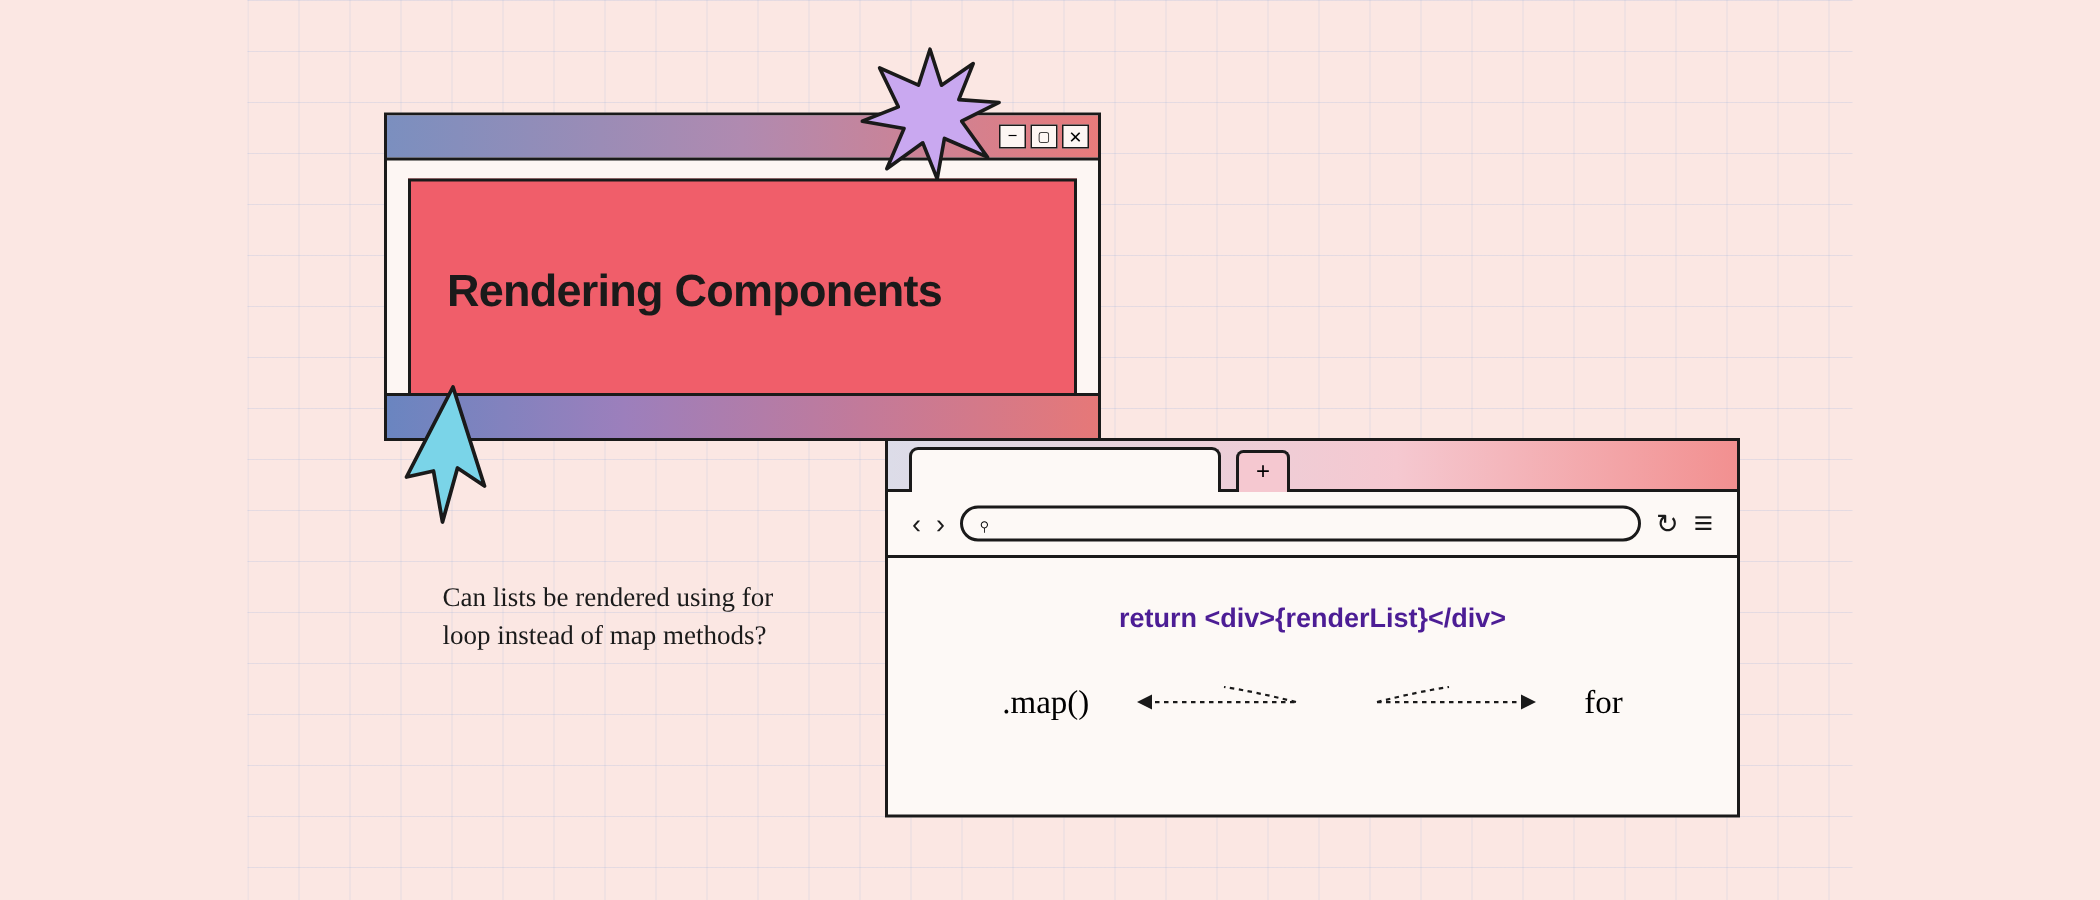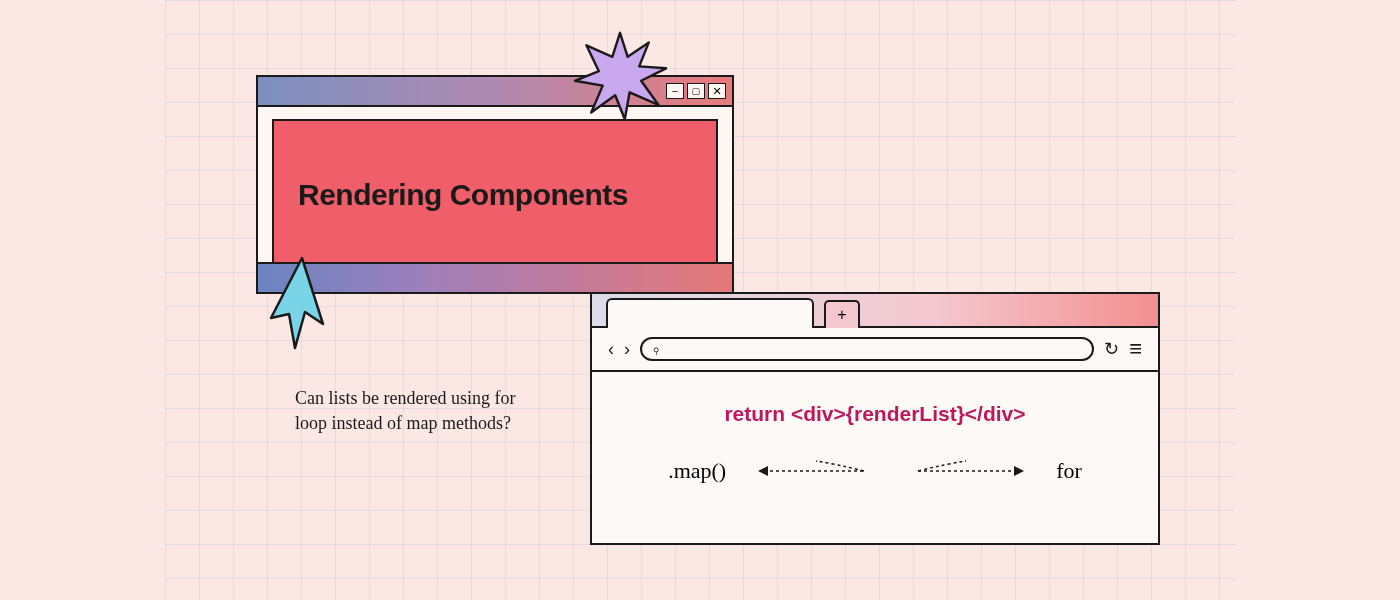--- a/index.html
+++ b/index.html
@@ -124,23 +124,23 @@
       border-radius: 12px;
       display: flex;
       align-items: center;
       padding-left: 10px;
     }
     .win2-body {
       padding: 30px 40px;
       text-align: center;
     }
     .code-line {
-      font-size: 21px;
+      font-size: 18px;
       font-weight: 700;
-      color: #be185d;
+      color: #4c1d95;
       margin-bottom: 30px;
     }
     .arrows-row {
       display: flex;
       justify-content: center;
       gap: 30px;
       align-items: center;
       font-size: 22px;
     }
     .arrow-label { font-family: 'Times New Roman', serif; }

